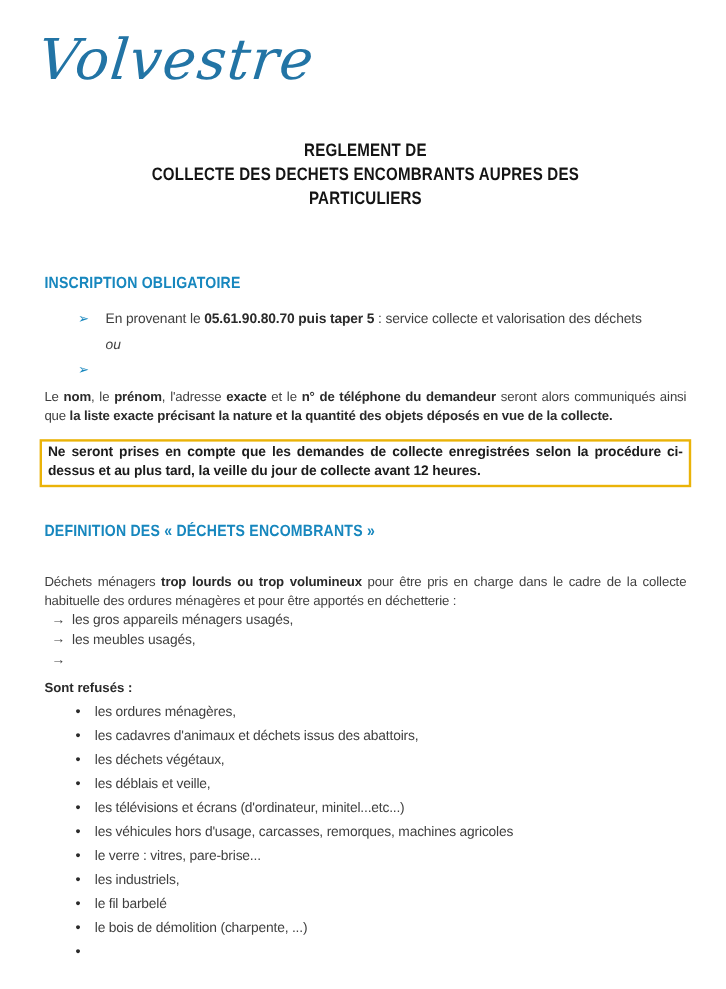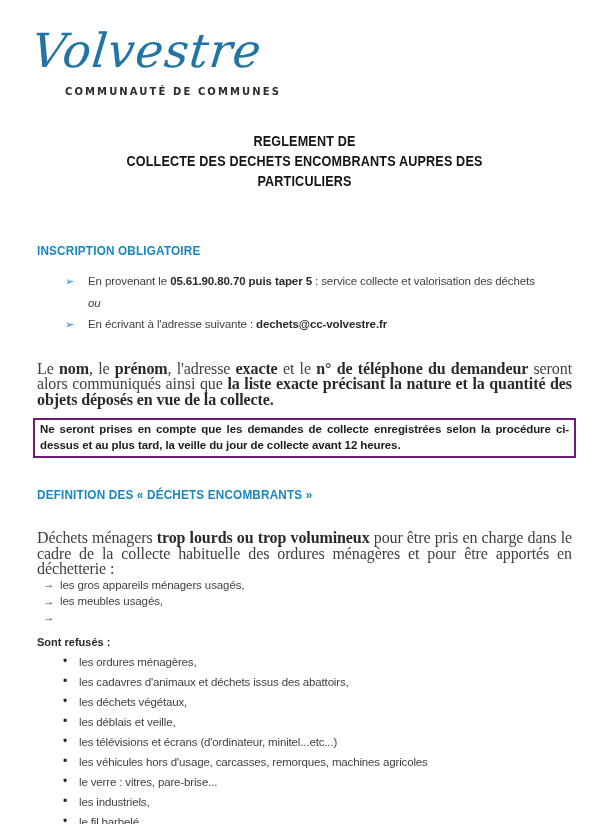--- a/index.html
+++ b/index.html
@@ -65,26 +65,25 @@
     margin: 0;
     transform: scaleX(0.87);
     transform-origin: left center;
     width: max-content;
   }
   .h-inscription { margin-top: 52px; }
   .h-definition { margin-top: 29px; }
 
   
   .para {
-    font-size: 16px;
+    font-size: 11px;
     line-height: 15.5px;
     text-align: justify;
     margin: 28px 0 0 0;
     letter-spacing: -0.1px;
-    font-family: Liberation Serif, serif;
   }
 
   
   .arrow-list { list-style: none; margin: 16px 0 0 0; padding: 0 0 0 28px; }
   .arrow-list li {
     position: relative;
     padding-left: 23px;
     font-size: 11.5px;
     line-height: 15.5px;
     letter-spacing: -0.1px;
@@ -93,21 +92,21 @@
   .arrow-list .bullet {
     position: absolute;
     left: 0; top: 0;
     color: var(--heading-blue);
     font-size: 11px;
   }
   .or-line { margin-top: 6px; font-style: italic; }
 
   
   .notice-box {
-    border: 2px solid #701a75;
+    border: 2px solid #eab308;
     margin: 11px -4px 0 -4px;
     padding: 2px 5px 3px 5px;
     font-size: 11.5px;
     line-height: 15.5px;
     text-align: justify;
     letter-spacing: -0.1px;
   }
   .notice-box .b { color: #1c1c1c; }
 
   
@@ -140,39 +139,37 @@
   }
   .dot-list .bullet { position: absolute; left: 0; top: -1px; font-size: 12px; color: #2a2a2a; }
 </style>
 </head>
 <body>
 
 <div class="page">
 
   <header class="logo-block">
     <div class="logo-script">Volvestre</div>
-    <div class="logo-sub">COMMUNAUTÉ DE COMMUNES</div>
   </header>
 
   <h1 class="doc-title">
     <span>REGLEMENT DE</span><br>
     <span>COLLECTE DES DECHETS ENCOMBRANTS AUPRES DES PARTICULIERS</span>
   </h1>
 
   <h2 class="sec-heading h-inscription">INSCRIPTION OBLIGATOIRE</h2>
 
   <ul class="arrow-list">
     <li>
       <span class="bullet">➢</span>
       <span><span>En provenant le </span><span class="b">05.61.90.80.70 puis taper 5</span><span> : service collecte et valorisation des déchets</span></span>
       <div class="or-line">ou</div>
     </li>
     <li>
       <span class="bullet">➢</span>
-      <span><span>En écrivant à l'adresse suivante : </span><span class="b">dechets@cc-volvestre.fr</span></span>
     </li>
   </ul>
 
   <p class="para"><span>Le </span><span class="b">nom</span><span>, le </span><span class="b">prénom</span><span>, l'adresse </span><span class="b">exacte</span><span> et le </span><span class="b">n° de téléphone du demandeur</span><span> seront alors communiqués ainsi que </span><span class="b">la liste exacte précisant la nature et la quantité des objets déposés en vue de la collecte.</span></p>
 
   <div class="notice-box"><span class="b">Ne seront prises en compte que les demandes de collecte enregistrées selon la procédure ci-dessus et au plus tard, la veille du jour de collecte avant 12 heures.</span></div>
 
   <h2 class="sec-heading h-definition">DEFINITION DES « DÉCHETS ENCOMBRANTS »</h2>
 
   <p class="para"><span>Déchets ménagers </span><span class="b">trop lourds ou trop volumineux</span><span> pour être pris en charge dans le cadre de la collecte habituelle des ordures ménagères et pour être apportés en déchetterie :</span></p>

